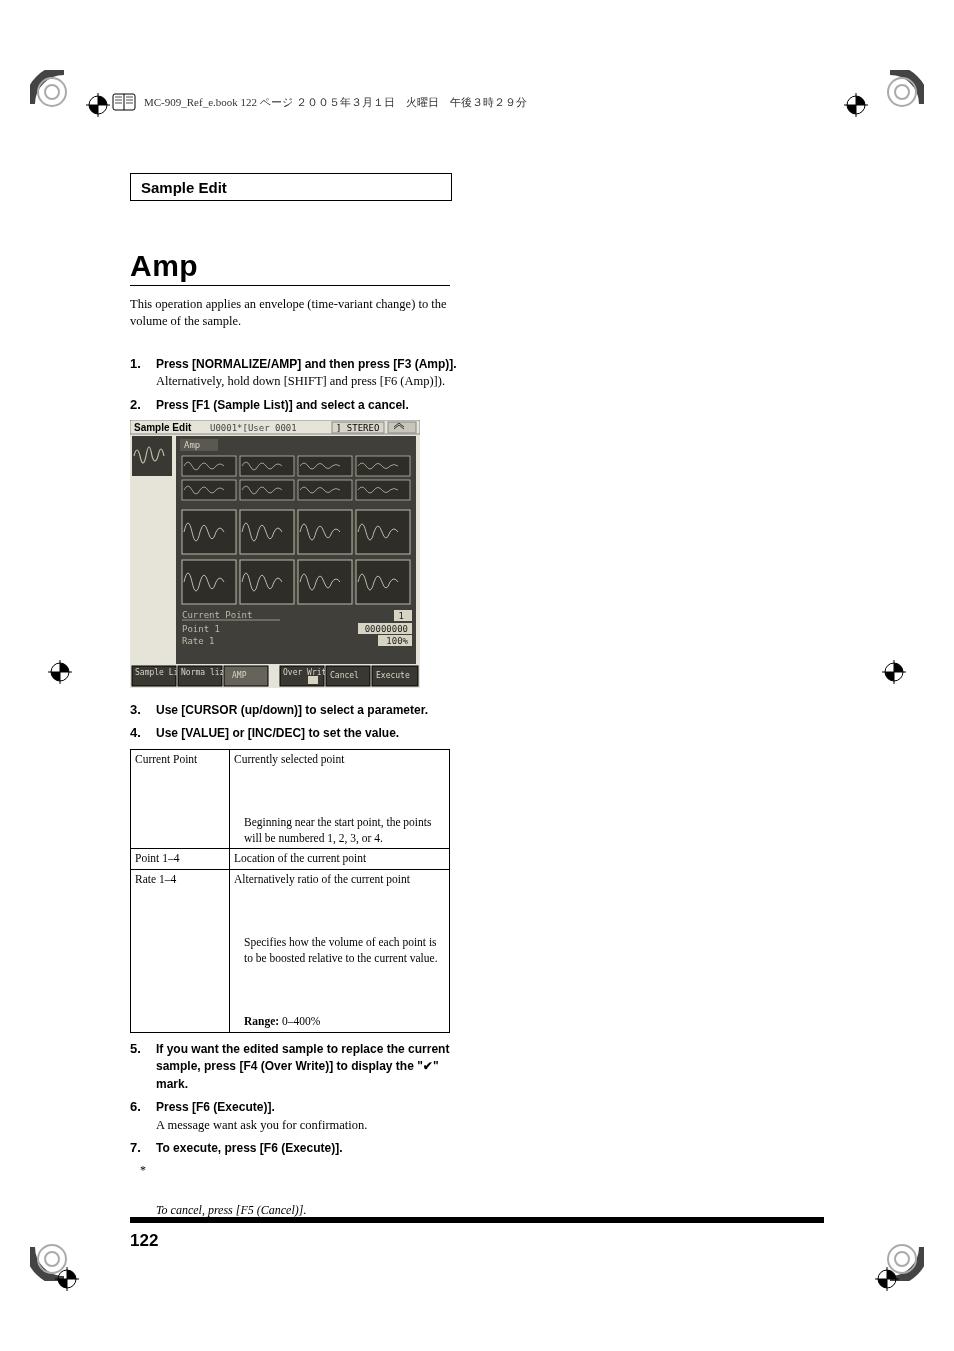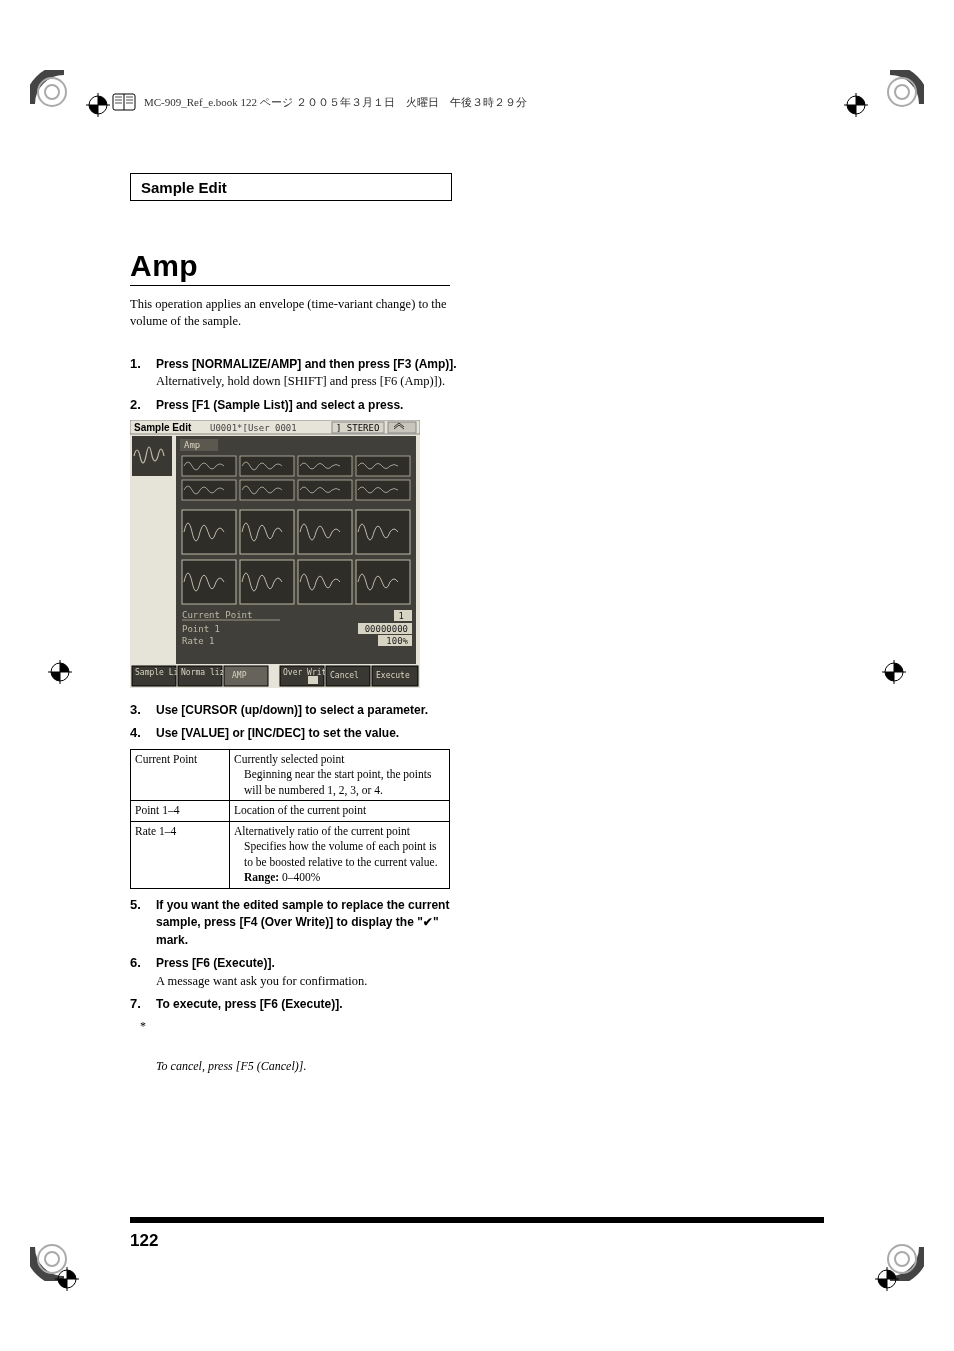--- a/index.html
+++ b/index.html
@@ -116,21 +116,21 @@
     margin: 4px 0 8px 0;
     font-size: 11.5px;
   }
   table.params td {
     border: 1px solid #000;
     padding: 2px 4px;
     vertical-align: top;
     line-height: 1.35;
   }
   table.params td:first-child { width: 90px; }
-  table.params td .indent { padding-left: 10px; display: block; }
+  table.params td .indent { padding-left: 10px; display: block; margin-top: 48px; }
   table.params td .range-label { font-family: Liberation Serif, serif; font-weight: bold; }
 
   .footnote {
     display: flex;
     width: 340px;
     font-size: 12px;
     margin-top: 2px;
   }
   .footnote .star { width: 26px; flex: 0 0 26px; text-align: center; }
   .footnote .txt { font-style: italic; margin-top: 40px; }
@@ -242,21 +242,21 @@
     <div class="step-num">1.</div>
     <div class="step-body">
       <div class="bold">Press [NORMALIZE/AMP] and then press [F3 (Amp)].</div>
       <div class="plain">Alternatively, hold down [SHIFT] and press [F6 (Amp)]).</div>
     </div>
   </div>
 
   <div class="step">
     <div class="step-num">2.</div>
     <div class="step-body">
-      <div class="bold">Press [F1 (Sample List)] and select a press.</div>
+      <div class="bold">Press [F1 (Sample List)] and select a cancel.</div>
     </div>
   </div>
 
   <div class="screenshot">
     <svg width="290" height="268" viewBox="0 0 290 268">
       <rect x="0" y="0" width="290" height="268" fill="#e6e3d8"></rect>
 
       <rect x="0" y="0" width="290" height="14" fill="#e6e3d8" stroke="#333" stroke-width="0.5"></rect>
       <text x="4" y="11" font-family="Arial" font-weight="bold" font-size="10">Sample Edit</text>
       <text x="80" y="11" font-family="monospace" font-size="9" fill="#444">U0001*[User 0001</text>

